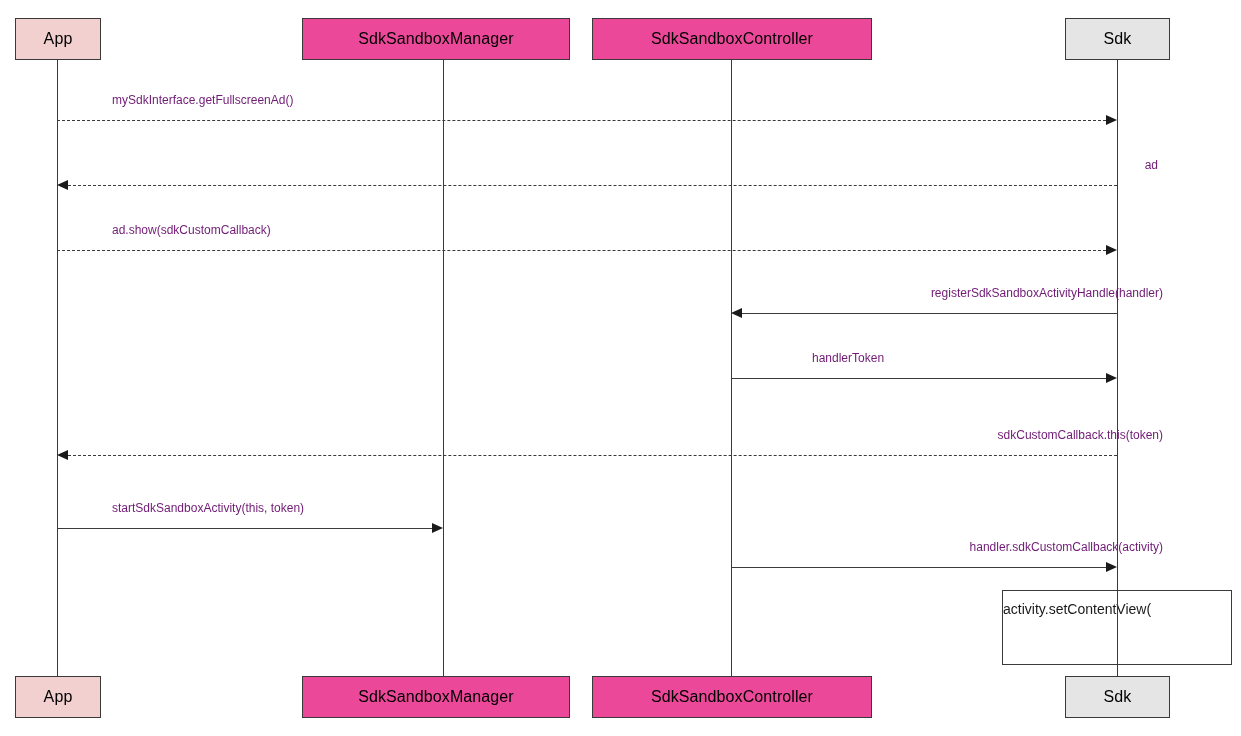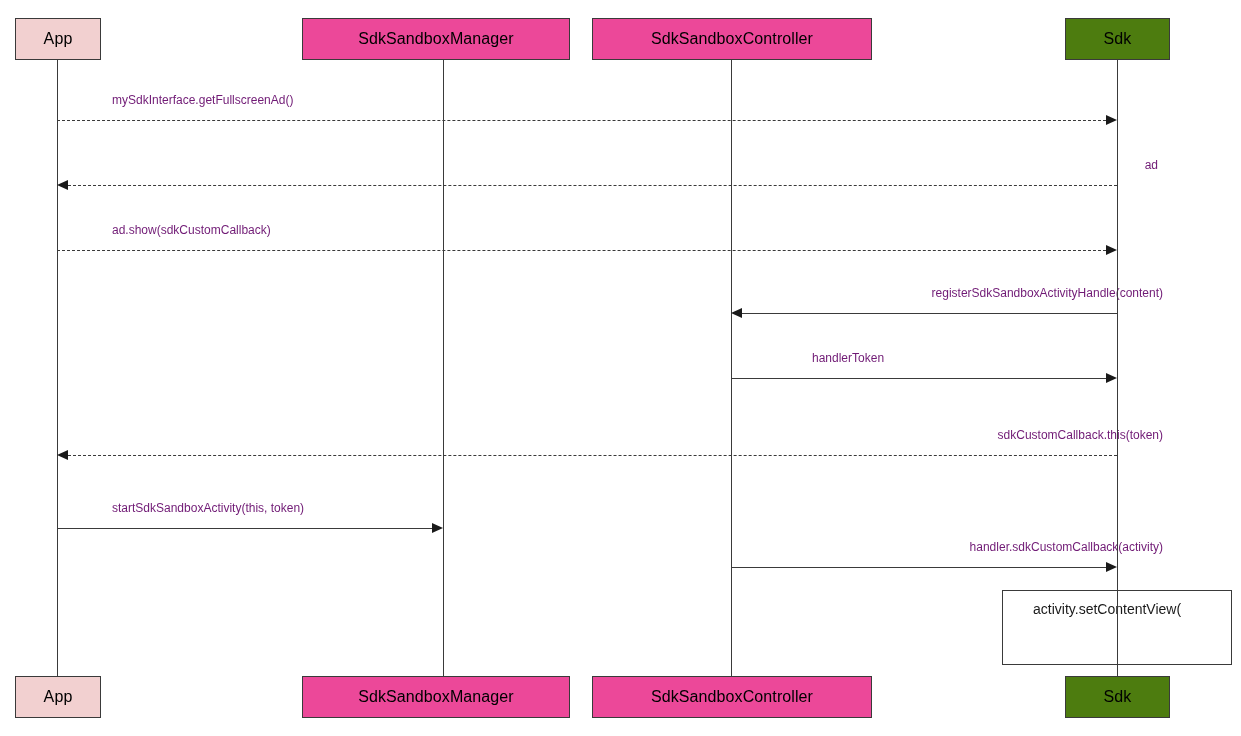--- a/index.html
+++ b/index.html
@@ -24,21 +24,21 @@
     display: flex;
     align-items: center;
     justify-content: center;
     font-size: 16px;
     color: #000000;
     letter-spacing: 0.1px;
     white-space: nowrap;
   }
   .pbox-app   { background: #f2d0d0; }
   .pbox-yellow{ background: #ec4899; }
-  .pbox-sdk   { background: #4d7c0f; }
+  .pbox-sdk   { background: #e5e5e5; }
 
   .lifeline {
     position: absolute;
     width: 0;
     border-left: 1.6px solid #3a3a3a;
   }
 
   .msg-label {
     position: absolute;
     font-size: 12px;
@@ -73,21 +73,21 @@
   }
 
   .note-box {
     position: absolute;
     box-sizing: border-box;
     background: #ffffff;
     border: 1.6px solid #3a3a3a;
     font-size: 14px;
     color: #1a1a1a;
     line-height: 19px;
-    padding: 9px 0 0 30px;
+    padding: 9px 0 0 0;
     z-index: 3;
   }
   .note-box .note-text { display: block; }
 </style>
 </head>
 <body>
 
 <div id="diagram-root">
 
   <div class="participant-box pbox-app" style="left:15px; top:18px; width:86px; height:42px;">
@@ -116,21 +116,21 @@
   <div class="arrowhead to-right" style="left:1106px; top:115px;"></div>
 
   <div class="msg-label right" style="left:897px; top:157px; width:215px;text-align:right;">ad</div>
   <div class="msg-line dashed" style="left:68px; top:185px; width:1049px;"></div>
   <div class="arrowhead to-left" style="left:57px; top:180px;"></div>
 
   <div class="msg-label" style="left:66px; top:222px;">ad.show(sdkCustomCallback)</div>
   <div class="msg-line dashed" style="left:57px; top:250px; width:1049px;"></div>
   <div class="arrowhead to-right" style="left:1106px; top:245px;"></div>
 
-  <div class="msg-label right" style="left:737px; top:285px; width:380px;">registerSdkSandboxActivityHandle(content)</div>
+  <div class="msg-label right" style="left:737px; top:285px; width:380px;">registerSdkSandboxActivityHandle(handler)</div>
   <div class="msg-line solid" style="left:742px; top:313px; width:375px;"></div>
   <div class="arrowhead to-left" style="left:731px; top:308px;"></div>
 
   <div class="msg-label" style="left:766px; top:350px;">handlerToken</div>
   <div class="msg-line solid" style="left:731px; top:378px; width:375px;"></div>
   <div class="arrowhead to-right" style="left:1106px; top:373px;"></div>
 
   <div class="msg-label right" style="left:812px; top:427px; width:305px;">sdkCustomCallback.this(token)</div>
   <div class="msg-line dashed" style="left:68px; top:455px; width:1049px;"></div>
   <div class="arrowhead to-left" style="left:57px; top:450px;"></div>

